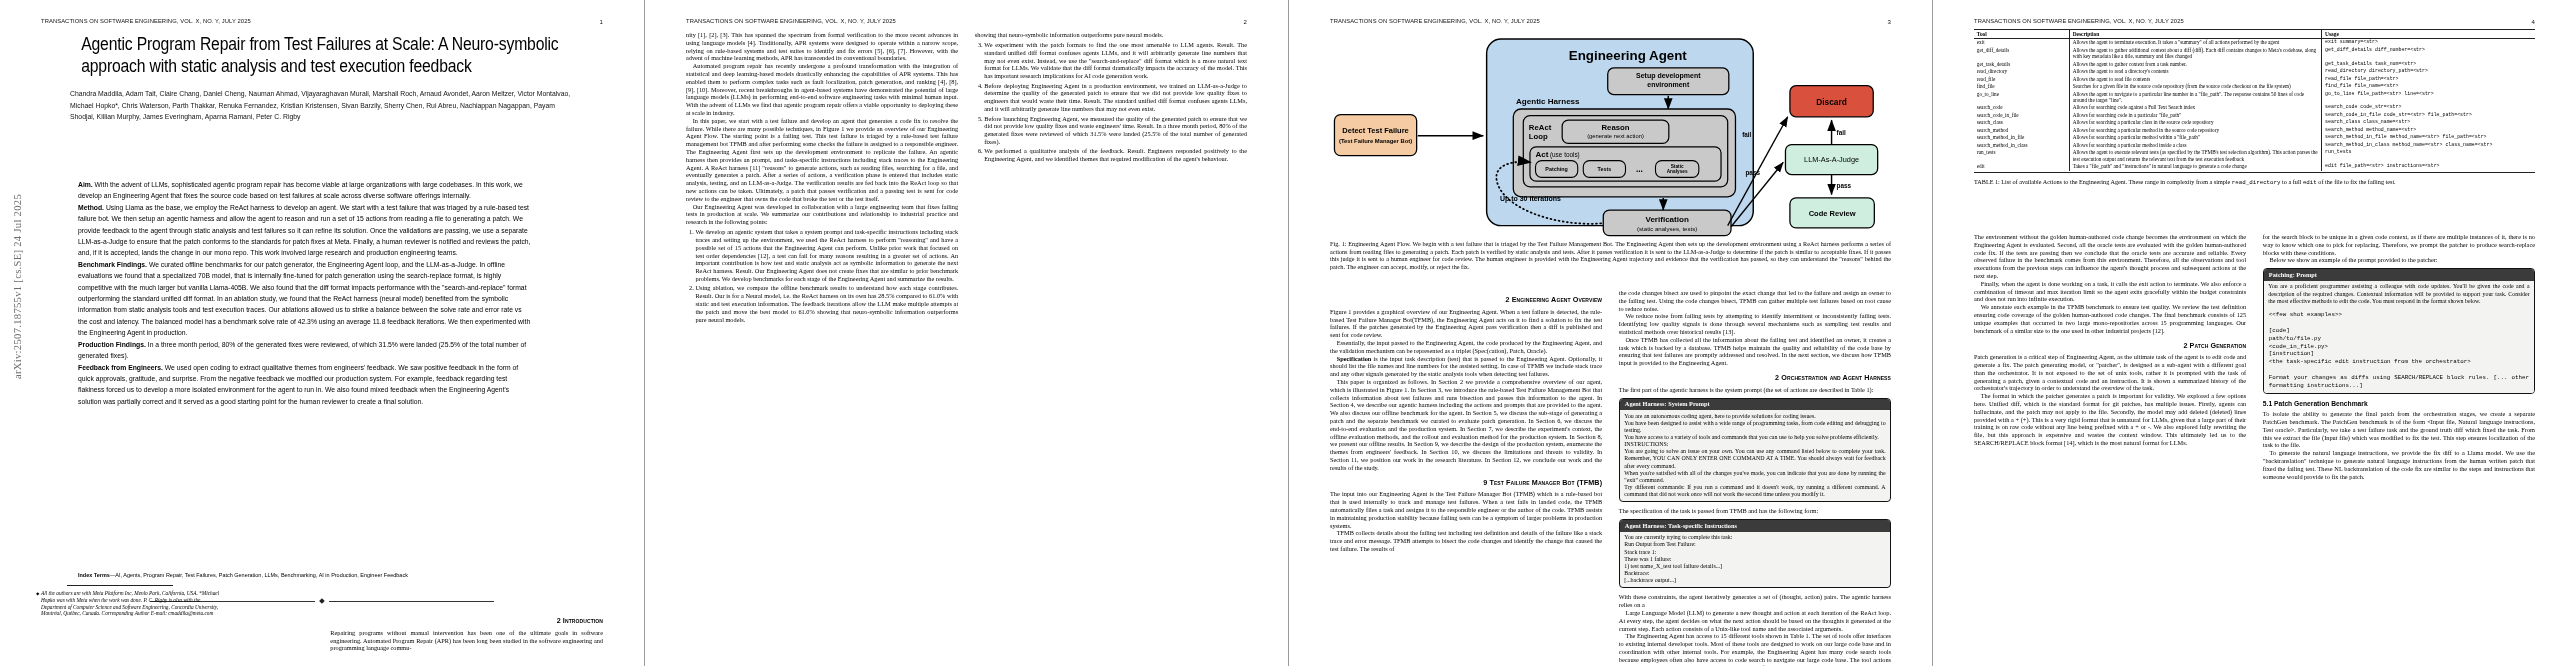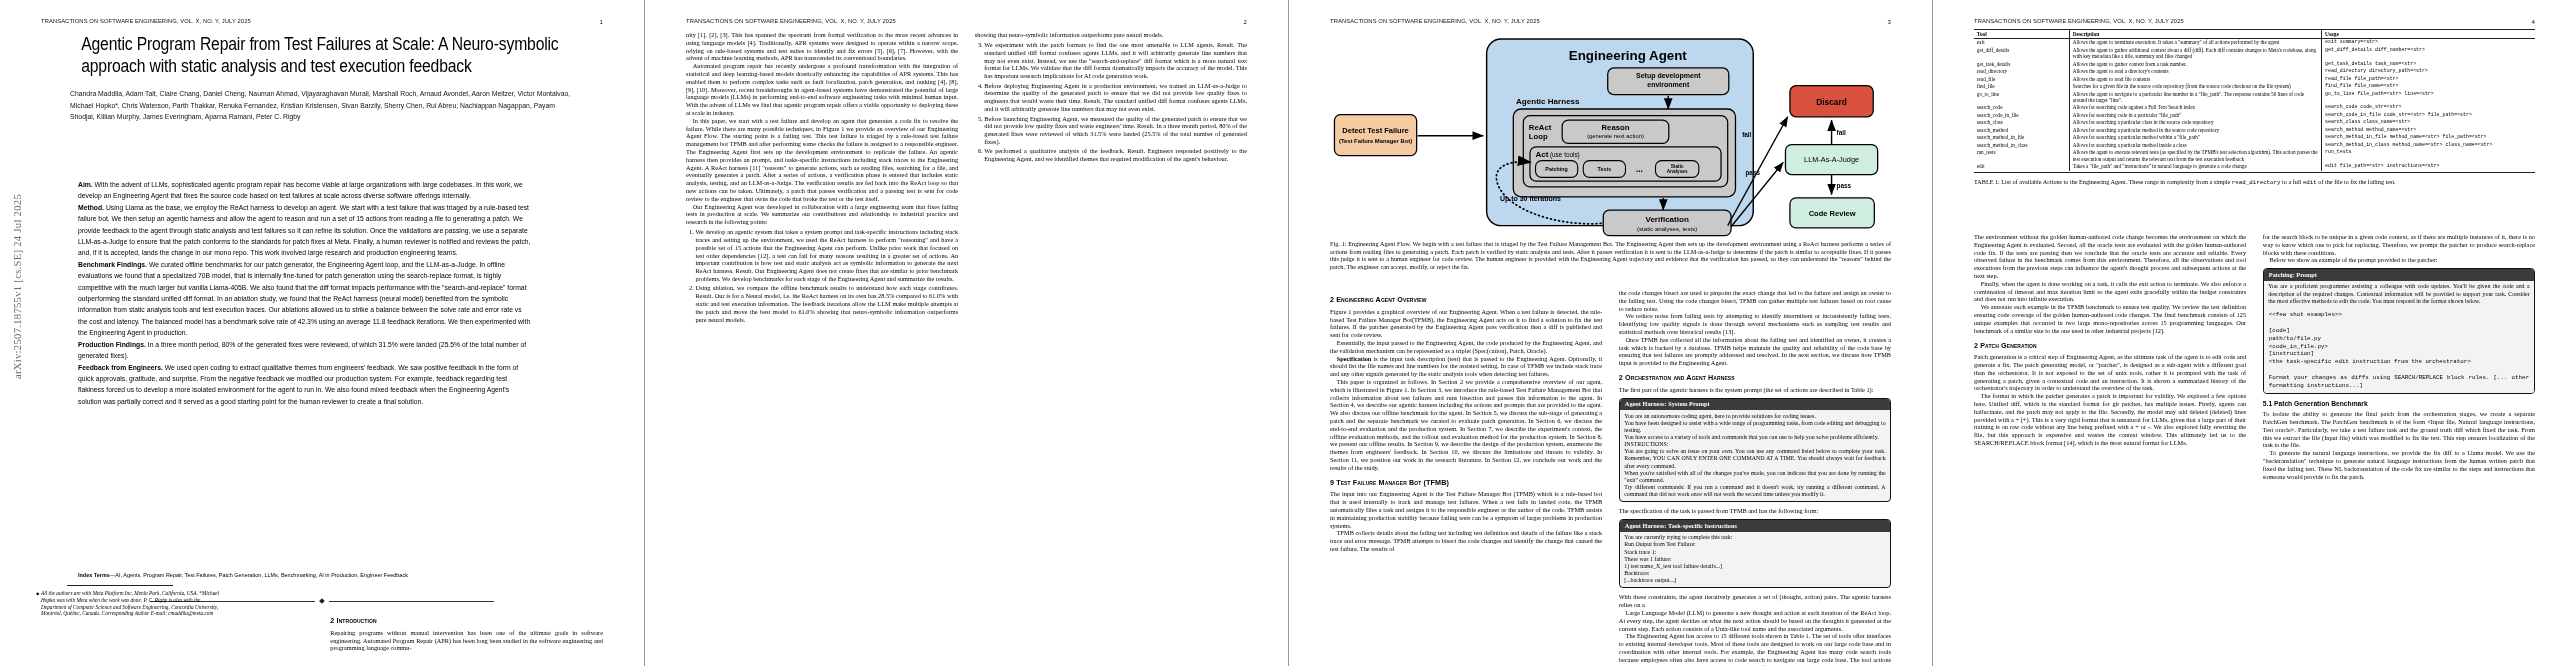--- a/index.html
+++ b/index.html
@@ -40,21 +40,21 @@
   .diamond-rule .dm{width:3.9px;height:3.9px;background:#222;transform:rotate(45deg);}
 
   
   .cols{position:absolute;left:41px;right:41px;top:31px;bottom:10px;display:flex;gap:16.7px;}
   .col{flex:1;min-width:0;font-size:6.3px;line-height:7.8px;text-align:justify;color:#000;
        font-family:"Liberation Serif",serif;}
   .col p{margin:0;text-indent:6.7px;}
   .col p.noind{text-indent:0;}
   .col p.first{text-indent:0;}
   .sec-h{font-family:"Liberation Sans",sans-serif;font-size:7.2px;font-weight:700;margin:7.2px 0 3.9px 0;
-         letter-spacing:0.1px;text-indent:0 !important;text-align:left;}
+         letter-spacing:0.1px;text-indent:0 !important;text-align:right;}
   .sub-h{font-family:"Liberation Sans",sans-serif;font-size:6.7px;font-weight:700;margin:6.1px 0 2.8px 0;
          text-indent:0 !important;text-align:left;}
   .smallcaps{font-variant:small-caps;}
   .ol-list{margin:2.2px 0 0 0;padding-left:9.4px;}
   .ol-list li{margin-bottom:1.7px;text-align:justify;}
   .mono{font-family:"Liberation Mono",monospace;font-size:5.7px;}
 
   
   .fn-rule{position:absolute;left:67px;width:106px;top:585px;height:0.6px;background:#222;}
   .footnote{position:absolute;left:41px;width:183px;top:590px;font-size:5.3px;line-height:6.8px;

